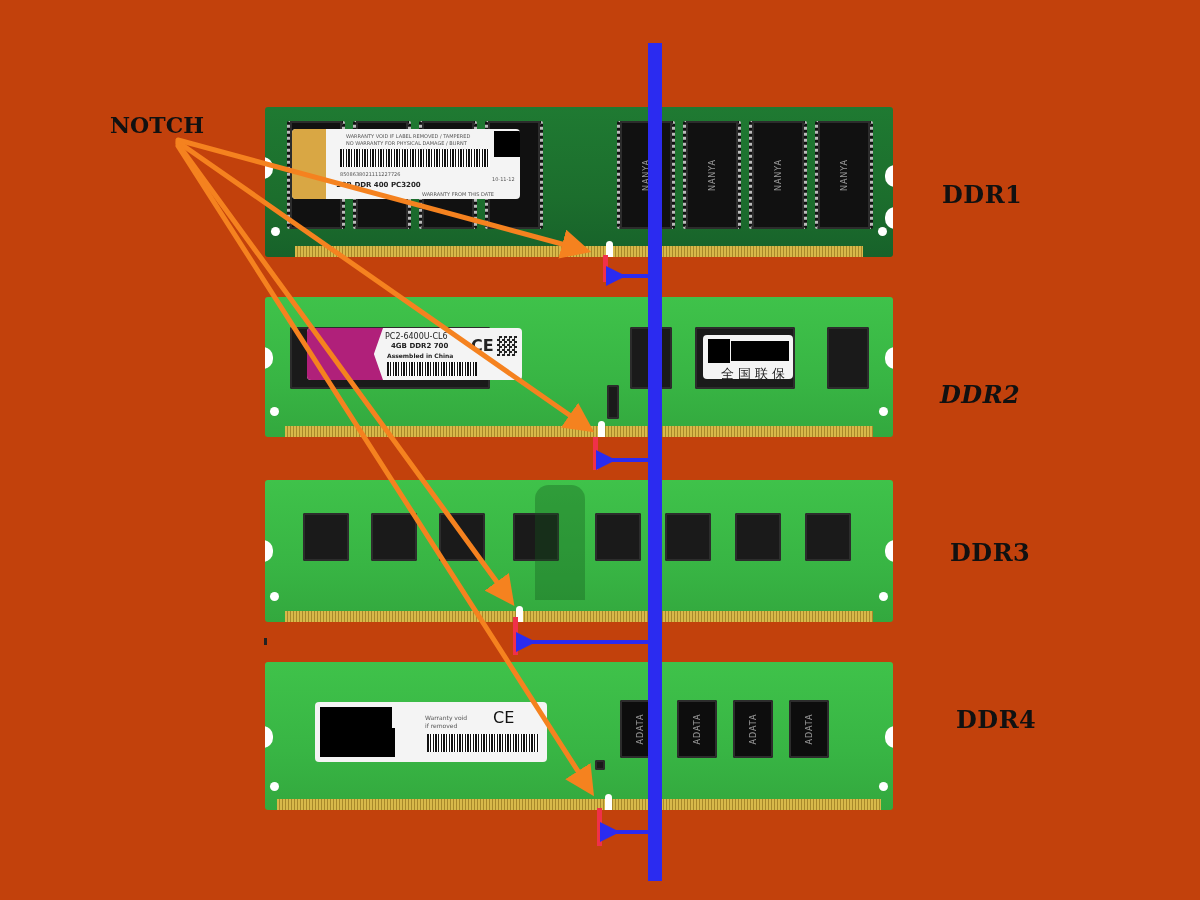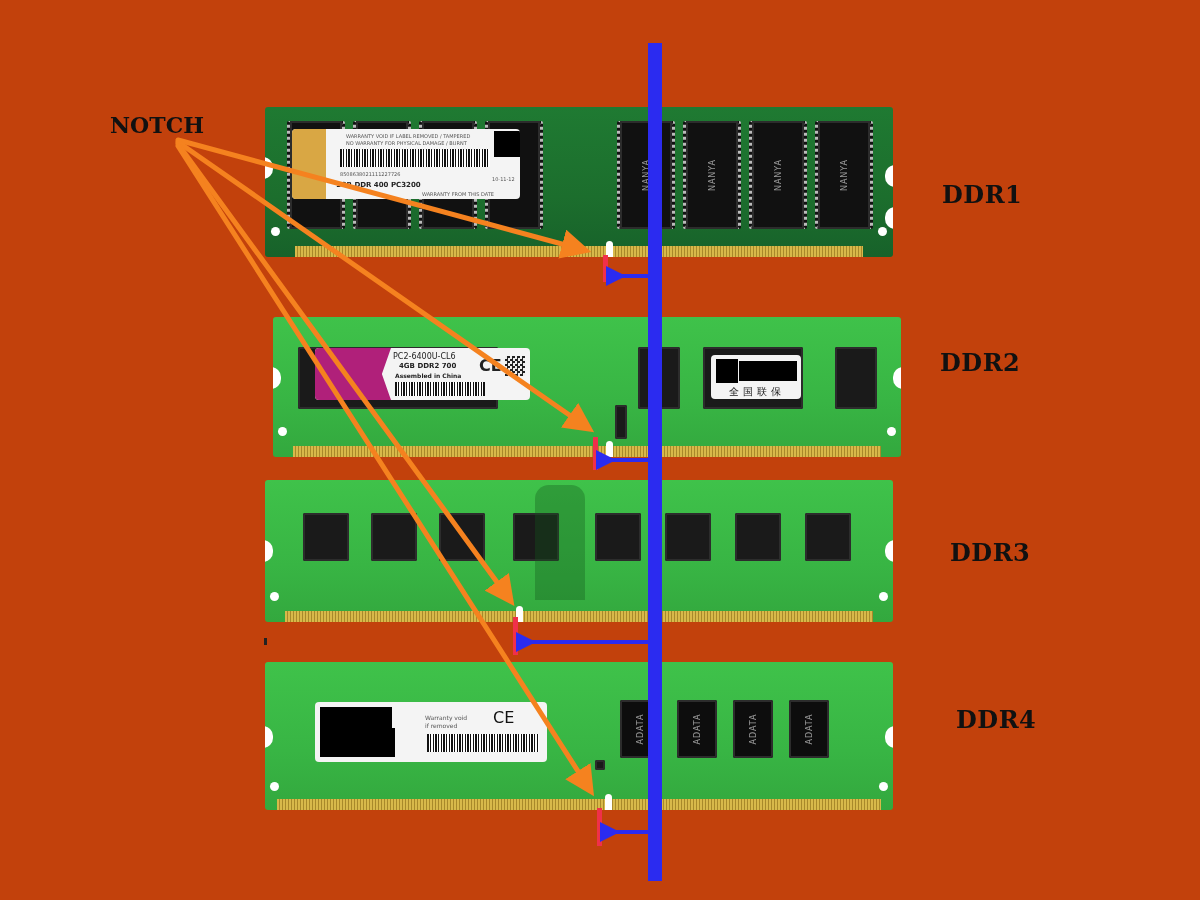--- a/index.html
+++ b/index.html
@@ -65,21 +65,21 @@
       <div class="small-bold" style="left:44px; top:52px;">1GB DDR 400 PC3200</div>
       <div class="tiny" style="left:130px; top:62px;">WARRANTY FROM THIS DATE</div>
       <div class="tiny" style="left:200px; top:47px;">10-11-12</div>
       <div class="redact" style="left:202px; top:2px; width:26px; height:26px;"></div>
     </div>
     <div class="pins" style="left:30px; right:30px;"></div>
     <div class="notch" style="left:341px;"></div>
   </div>
   <div class="ddr-label" style="left:942px; top:180px;">DDR1</div>
 
-  <div class="module pcb-light" style="left:273px; top:297px; width:628px; height:140px;margin-top:20px;">
+  <div class="module pcb-light" style="left:265px; top:297px; width:628px; height:140px;">
     <div class="side-notch" style="left:-2px; top:50px;"></div>
     <div class="side-notch right" style="right:-2px; top:50px;"></div>
     <div class="hole" style="left:5px; top:110px;"></div>
     <div class="hole" style="right:5px; top:110px;"></div>
     <div class="chip" style="left:25px; top:30px; width:200px; height:62px;"></div>
     <div class="chip" style="left:365px; top:30px; width:42px; height:62px;"></div>
     <div class="chip" style="left:430px; top:30px; width:100px; height:62px;"></div>
     <div class="chip" style="left:562px; top:30px; width:42px; height:62px;"></div>
     <div class="chip" style="left:342px; top:88px; width:12px; height:34px;"></div>
     <div class="label" style="left:42px; top:31px; width:215px; height:52px;">
@@ -87,26 +87,26 @@
       <div class="small-bold" style="left:78px; top:4px; font-weight:normal; font-size:8px;">PC2-6400U-CL6</div>
       <div class="small-bold" style="left:84px; top:14px;">4GB DDR2 700</div>
       <div class="small-bold" style="left:80px; top:24px; font-size:6px;">Assembled in China</div>
       <div class="barcode" style="left:80px; top:34px; width:90px; height:14px;"></div>
       <div style="position:absolute; left:164px; top:8px; font-size:16px; font-weight:bold; font-family:'DejaVu Sans',sans-serif;">CE</div>
       <div style="position:absolute; left:190px; top:8px; width:20px; height:20px; background:repeating-conic-gradient(#222 0 25%, #eee 0 50%) 0 0/5px 5px;"></div>
     </div>
     <div class="label" style="left:438px; top:38px; width:90px; height:44px;">
       <div class="redact" style="left:5px; top:4px; width:22px; height:24px;"></div>
       <div class="redact" style="left:28px; top:6px; width:58px; height:20px;"></div>
-      <div style="position:absolute; left:18px; top:30px; font-size:10px; letter-spacing:4px; color:#222;">全国联保</div>
+      <div style="position:absolute; left:18px; top:30px; font-size:13px; letter-spacing:4px; color:#222;">全国联保</div>
     </div>
     <div class="pins" style="left:20px; right:20px;"></div>
     <div class="notch" style="left:333px;"></div>
   </div>
-  <div class="ddr-label" style="left:940px; top:348px;">DDR2</div>
+  <div class="ddr-label" style="left:940px; top:380px;font-style:italic;">DDR2</div>
 
   <div class="module pcb-light" style="left:265px; top:480px; width:628px; height:142px;">
     <div class="side-notch" style="left:-2px; top:60px;"></div>
     <div class="side-notch right" style="right:-2px; top:60px;"></div>
     <div class="hole" style="left:5px; top:112px;"></div>
     <div class="hole" style="right:5px; top:112px;"></div>
     <div class="chip" style="left:38px; top:33px; width:46px; height:48px;"></div>
     <div class="chip" style="left:106px; top:33px; width:46px; height:48px;"></div>
     <div class="chip" style="left:174px; top:33px; width:46px; height:48px;"></div>
     <div class="chip" style="left:248px; top:33px; width:46px; height:48px;"></div>

